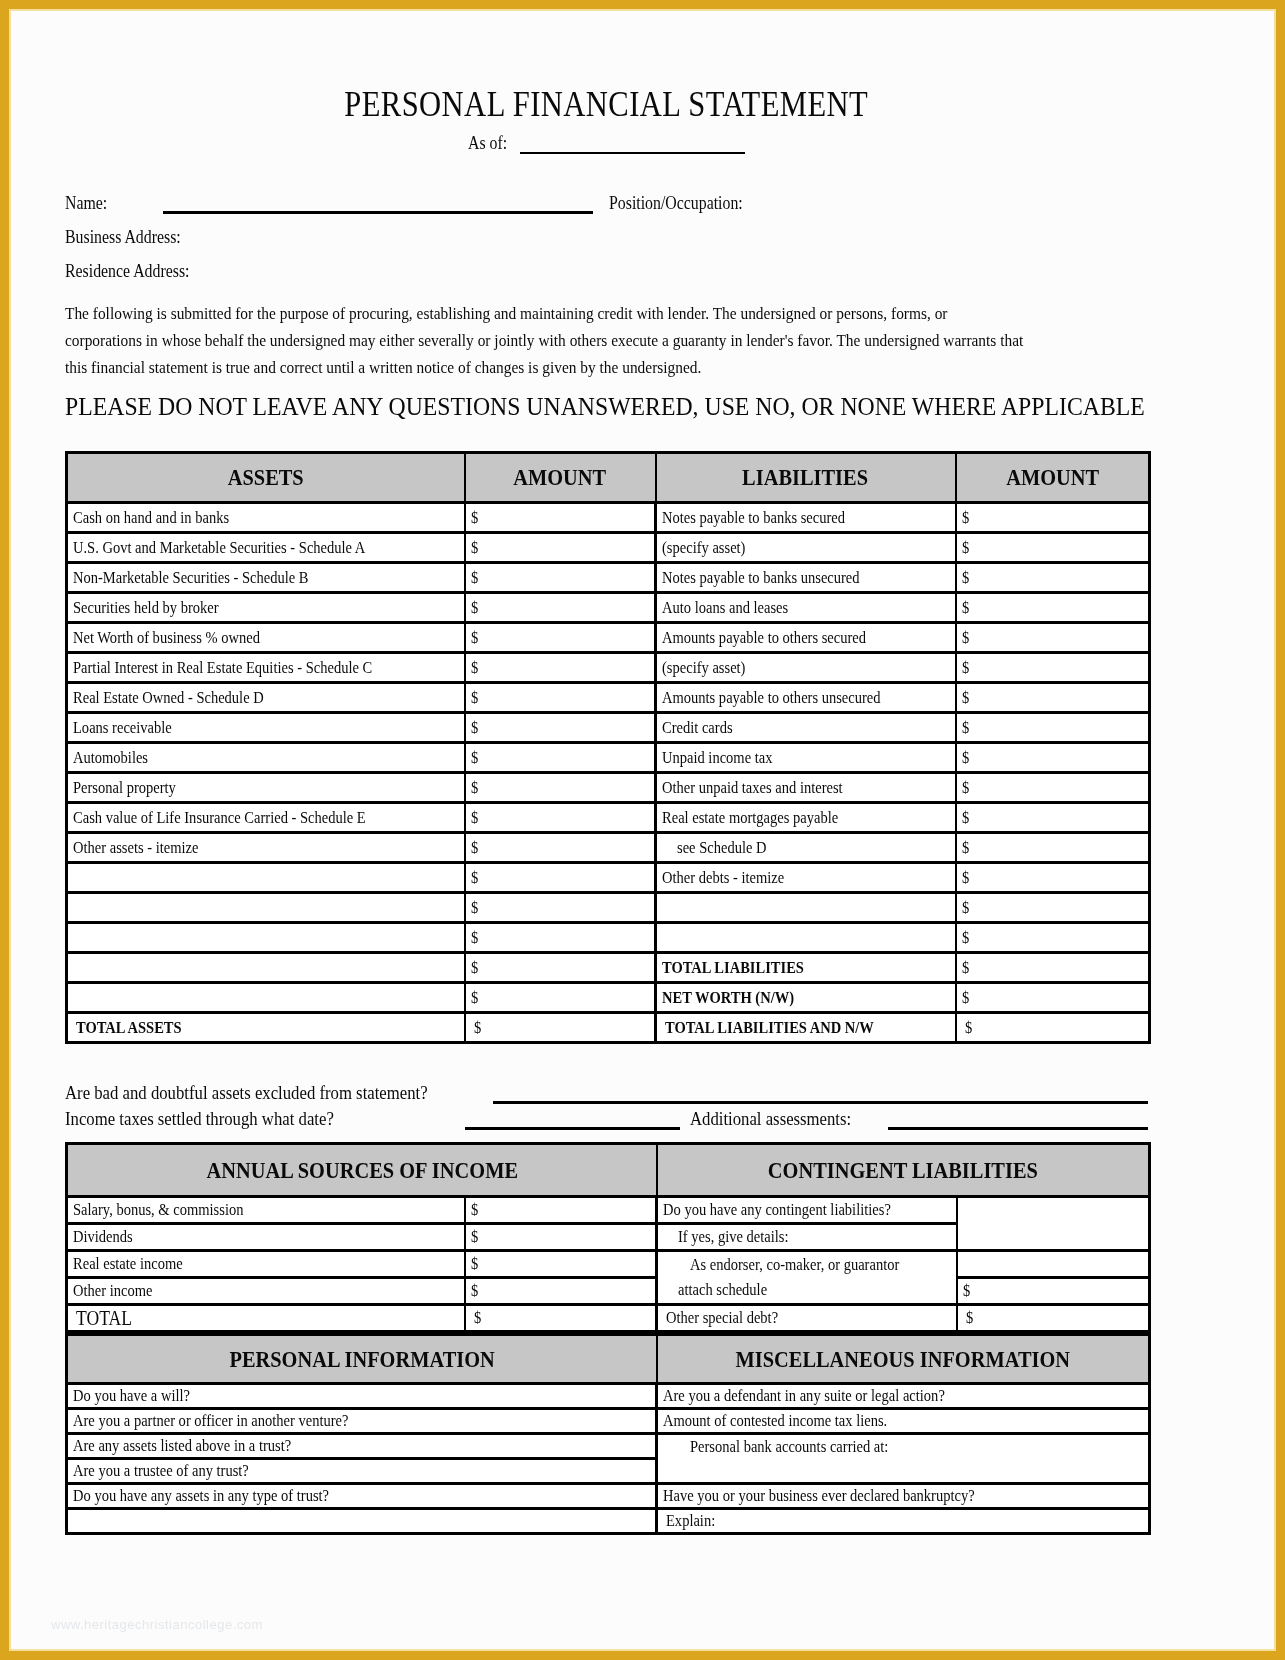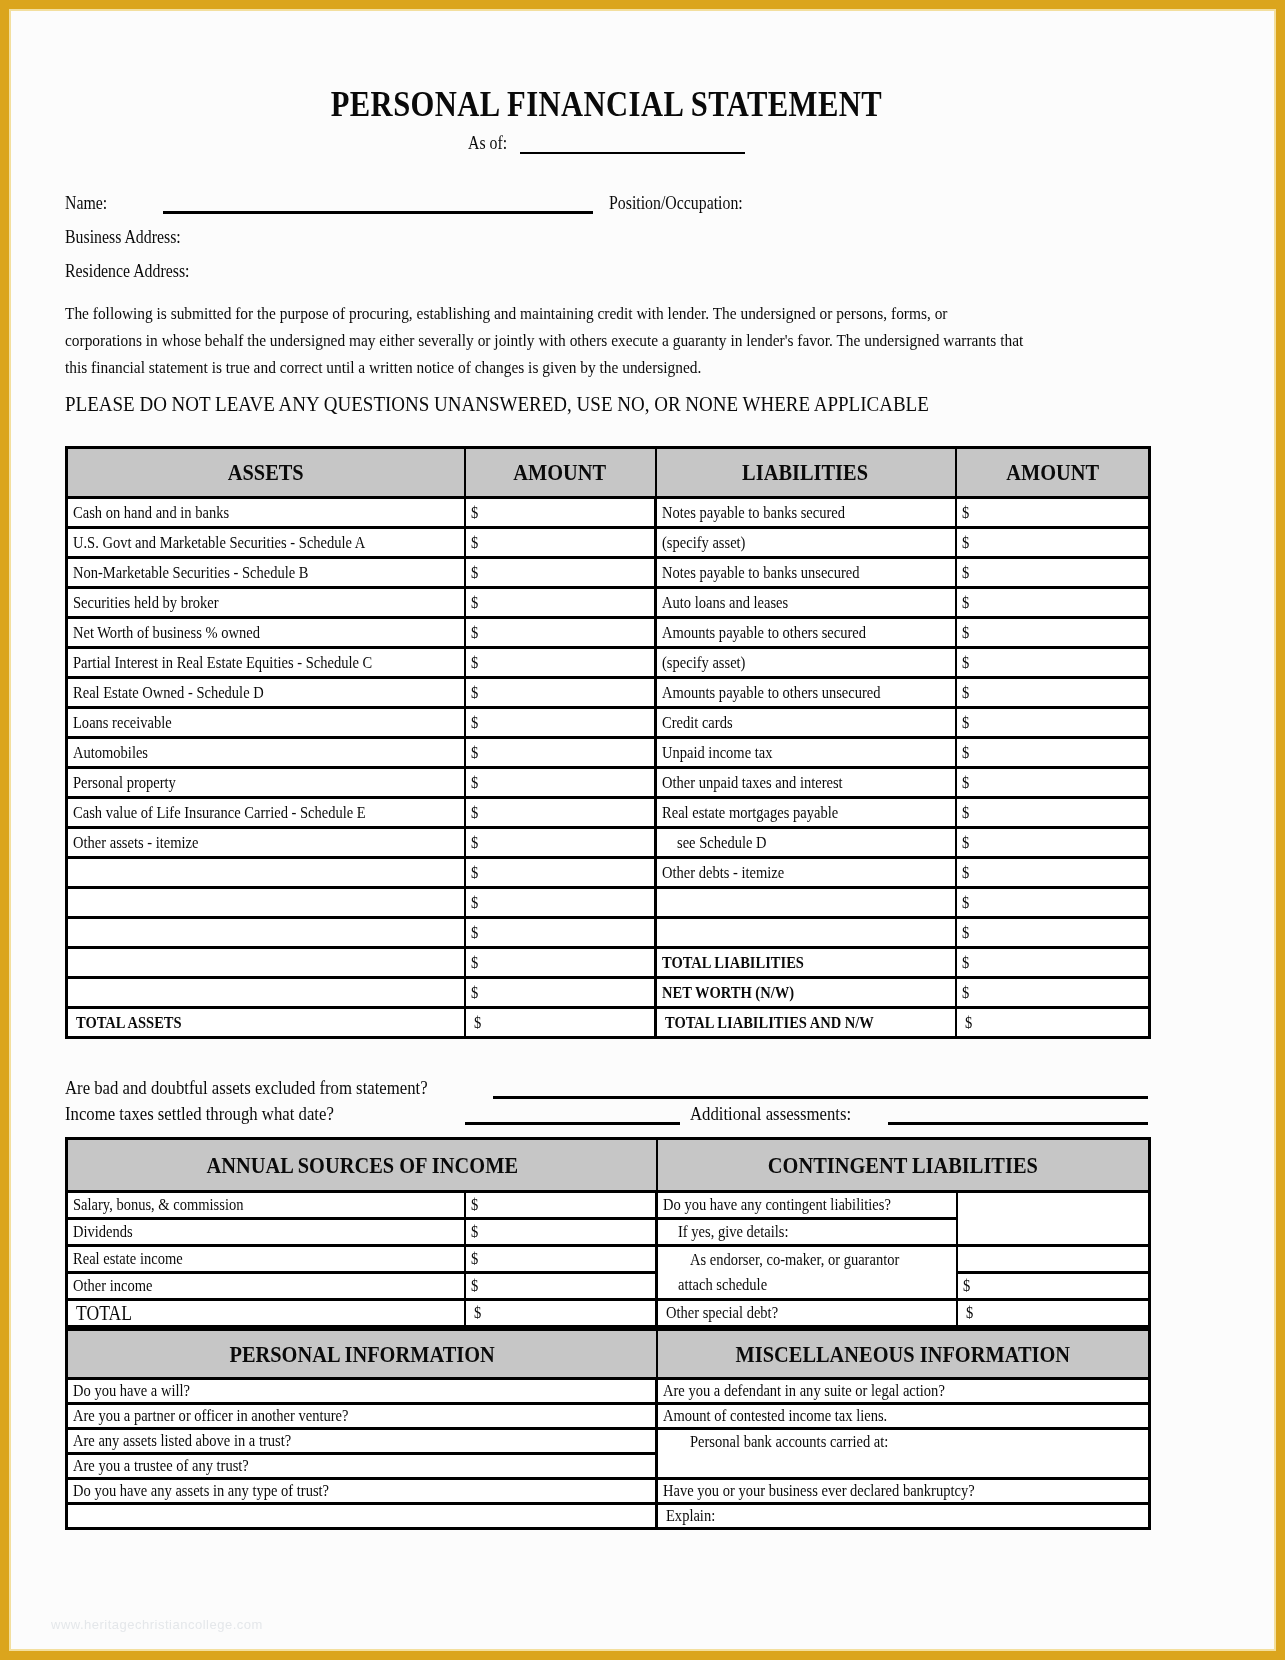--- a/index.html
+++ b/index.html
@@ -6,31 +6,31 @@
   .frame{
     position:relative;width:1285px;height:1660px;box-sizing:border-box;
     border:9px solid #DBA51D;background:#FCFCFC;overflow:hidden;
     box-shadow: inset 0 0 0 2px #F3DF9E;
     font-family:"Liberation Serif","DejaVu Serif",serif;color:#0a0a0a;
   }
   .content{box-sizing:border-box;width:100%;height:100%;padding:0 128px 0 56px;}
   .cond{display:inline-block;transform:scaleX(.88);transform-origin:0 50%;white-space:nowrap;}
   .cond-c{display:inline-block;transform:scaleX(.85);transform-origin:50% 50%;white-space:nowrap;}
 
-  .title{margin-top:74px;text-align:center;font-size:36px;font-weight:bold;letter-spacing:.5px;}
+  .title{margin-top:74px;text-align:center;font-size:36px;font-weight:normal;letter-spacing:.5px;}
   .asof{margin-top:8px;display:flex;justify-content:center;align-items:flex-end;font-size:18px;}
   .fline{display:inline-block;border-bottom:3px solid #000;height:1.05em;}
 
   .fields{margin-top:32px;font-size:18px;}
   .frow{display:flex;align-items:center;height:34px;}
   .frow .fline{flex-grow:0;}
   .grow{flex-grow:1;}
 
   .para{margin-top:12px;font-size:17.5px;line-height:27px;}
-  .notice{margin-top:12px;font-size:20px;}
+  .notice{margin-top:12px;font-size:25px;}
   .notice .cond{transform:scaleX(.95);}
 
   table.doc{border-collapse:collapse;border:3px solid #000;width:1083px;table-layout:fixed;background:#fff;}
   table.doc th{
     background:#C6C6C6;border-right:2px solid #000;border-bottom:3px solid #000;
     font-size:24px;font-weight:bold;text-align:center;vertical-align:middle;
   }
   table.doc th:last-child{border-right:none;}
   table.doc td{
     border-right:2px solid #000;border-bottom:3px solid #000;

